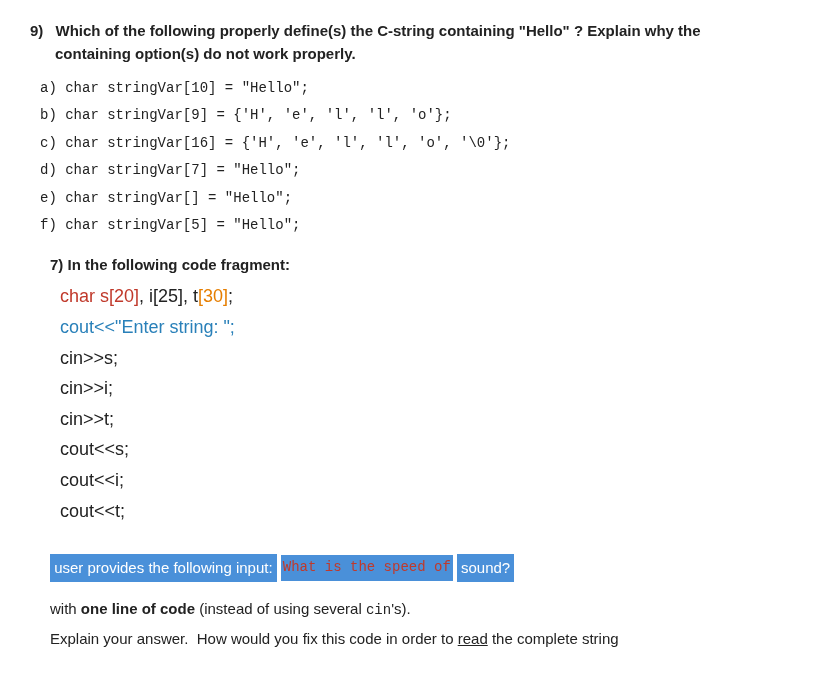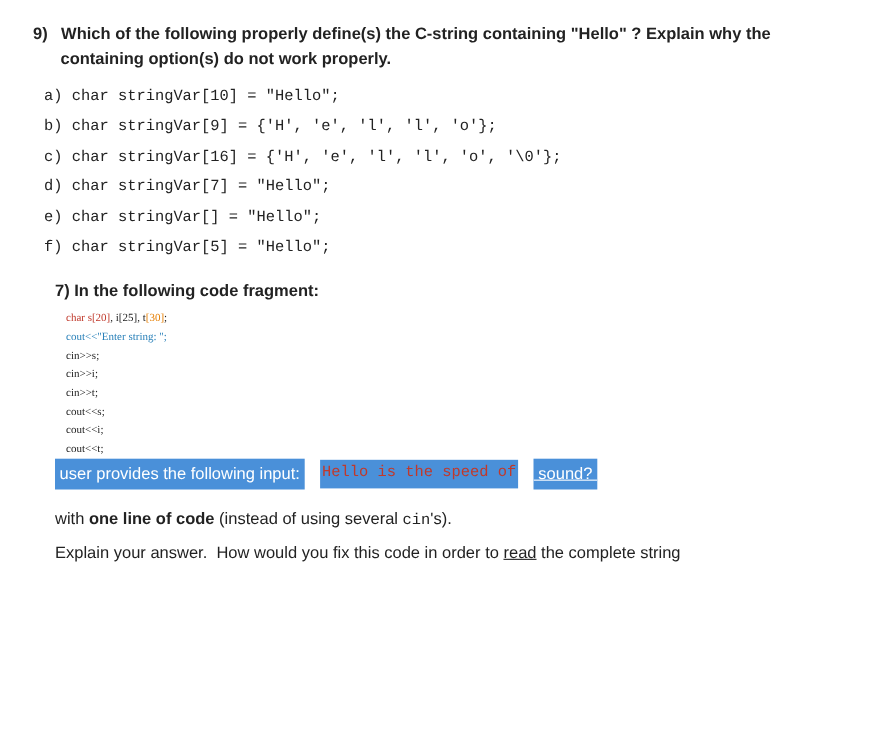--- a/index.html
+++ b/index.html
@@ -37,25 +37,25 @@
     }
     .question-10-block {
       margin-top: 20px;
       margin-left: 20px;
     }
     .question-10-title {
       font-weight: bold;
       margin-bottom: 8px;
     }
     .code-block {
-      font-family: Liberation Serif, serif;
-      font-size: 10px;
+      font-family: Liberation Sans, sans-serif;
+      font-size: 18px;
       line-height: 1.7;
       margin-left: 10px;
-      margin-bottom: 0;
+      margin-bottom: 28px;
     }
     .red-text { color: #c0392b; }
     .orange-text { color: #e67e00; }
     .blue-text { color: #2980b9; }
     .bold-text { font-weight: bold; }
     .highlight-sentence {
       background-color: #4a90d9;
       color: #fff;
       line-height: 1.7;
     }
@@ -126,24 +126,24 @@
     </div>
     <div>cin&gt;&gt;s;</div>
     <div>cin&gt;&gt;i;</div>
     <div>cin&gt;&gt;t;</div>
     <div>cout&lt;&lt;s;</div>
     <div>cout&lt;&lt;i;</div>
     <div>cout&lt;&lt;t;</div>
   </div>
 
   <div style="margin-bottom: 8px;">
-    <div class="highlighted-paragraph" style="display:flex; align-items:center; flex-wrap: wrap; gap:14px;">
+    <div class="highlighted-paragraph" style="display:flex; align-items:center; flex-wrap: wrap; gap:4px;">
       <span class="highlight-sentence" style="padding: 1px 0;">&nbsp;user provides the following input:&nbsp;</span>
-        <span class="inline-code-red highlight-sentence" style="padding: 1px 2px;">Hello is the speed of</span>
-        <span class="highlight-sentence" style="padding: 1px 0; text-decoration: underline;">&nbsp;sound?&nbsp;</span>
+        <span class="inline-code-red highlight-sentence" style="padding: 1px 2px;">What is the speed of</span>
+        <span class="highlight-sentence" style="padding: 1px 0;">&nbsp;sound?&nbsp;</span>
     </div>
   </div>
 
   <div class="answer-block">
     <div class="answer-line">
       with <span class="bold-text">one line of code</span> (instead of using several <span class="code-inline">cin</span>'s).
     </div>
     <div class="answer-line">
       Explain your answer.&nbsp; How would you fix this code in order to <span class="underline">read</span> the complete string
     </div>

